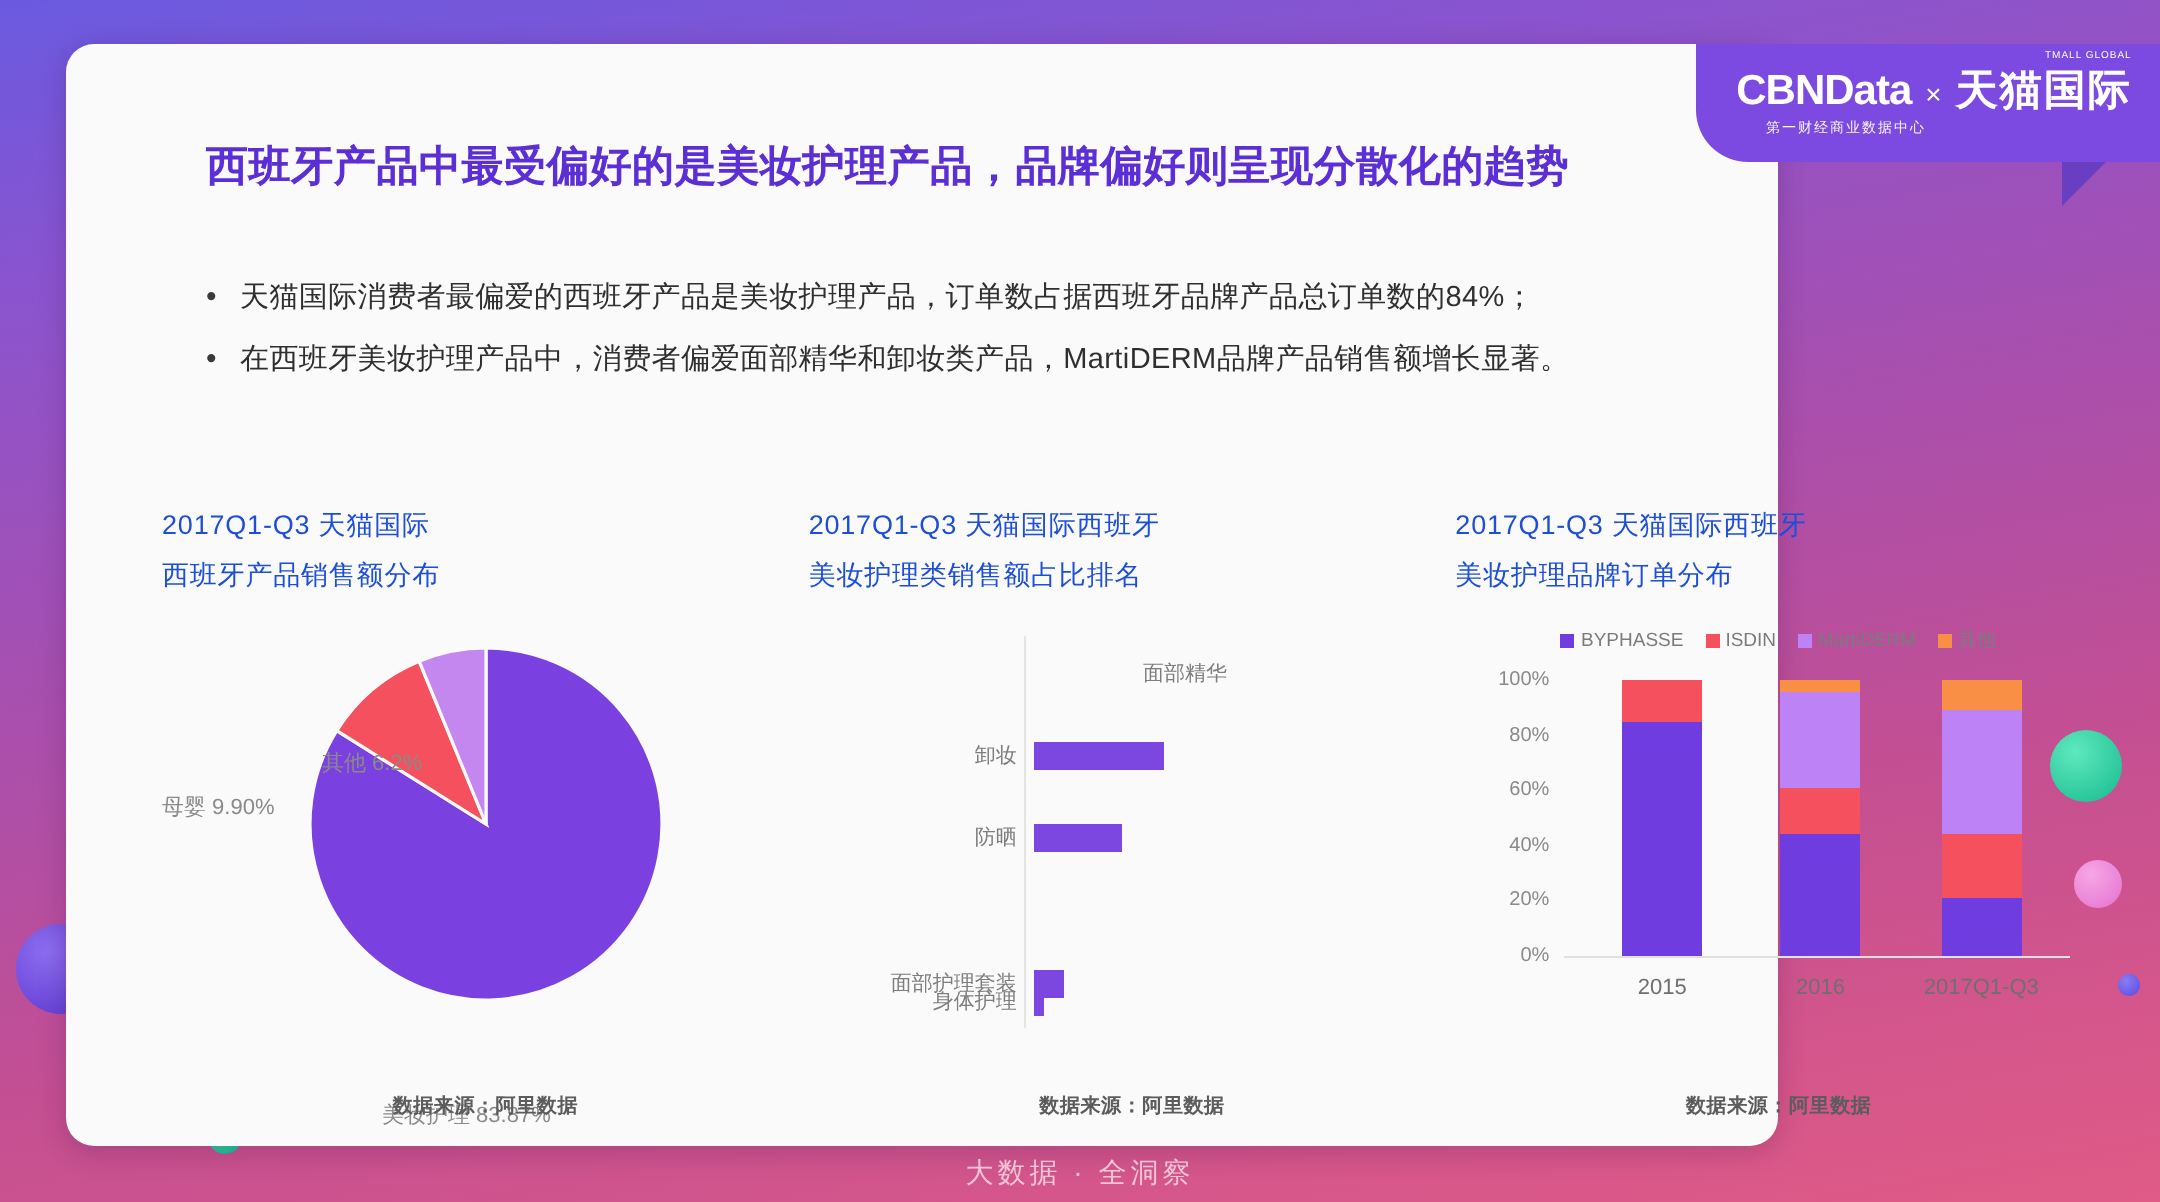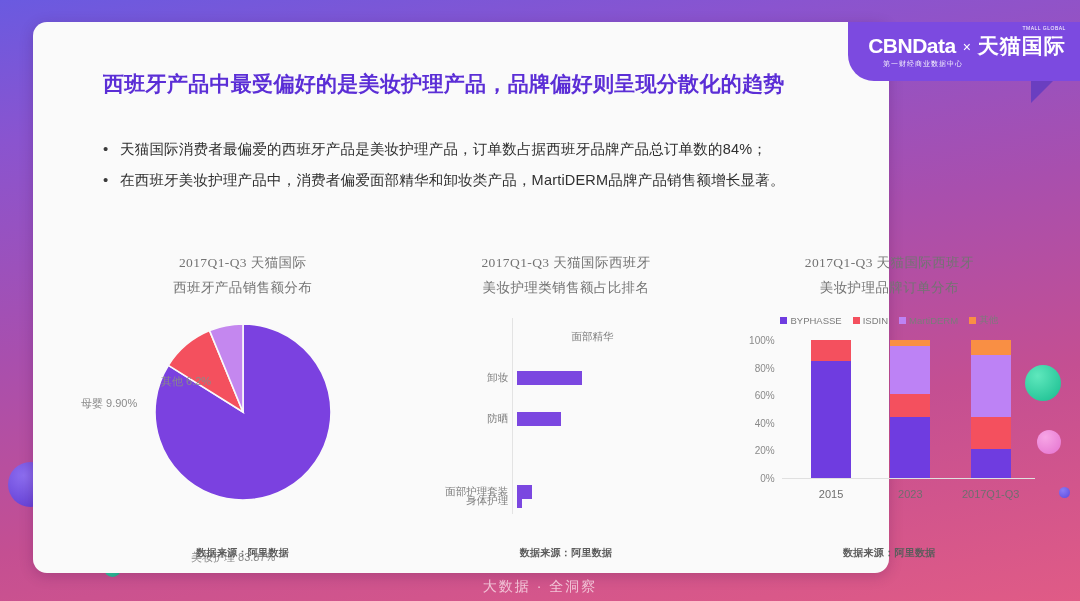--- a/index.html
+++ b/index.html
@@ -46,21 +46,21 @@
 
   
   .bullets{position:absolute;left:70px;top:116px;width:930px;}
   .bullet{display:flex;align-items:flex-start;margin-bottom:9px;}
   .bullet-dot{color:#3a3a3a;font-size:15px;line-height:22px;width:17px;flex:0 0 17px;}
   .bullet-text{color:#2f2f2f;font-size:14.5px;line-height:22px;letter-spacing:.2px;}
 
   
   .panels{position:absolute;left:48px;top:228px;width:970px;height:310px;display:flex;}
   .panel{flex:1;position:relative;}
-  .panel-title{text-align:center;color:#737373;font-size:13.5px;line-height:25px;letter-spacing:.4px;font-family:Liberation Serif, serif;}
+  .panel-title{color:#1d4ed8;font-size:13.5px;line-height:25px;letter-spacing:.4px;}
   .panel-source{position:absolute;bottom:0;width:100%;text-align:center;
     color:#5c5c5c;font-size:10px;font-weight:bold;letter-spacing:.3px;}
 
   
   .pie-wrap{position:absolute;left:0;top:62px;width:100%;height:200px;}
   .pie-svg{display:block;margin:0 auto;}
   .pie-lbl{position:absolute;color:#8a8a8a;font-size:11px;white-space:nowrap;}
   .lbl-other{left:80px;top:62px;}
   .lbl-baby{left:0px;top:84px;}
   .lbl-beauty{left:110px;top:238px;}
@@ -195,21 +195,21 @@
               <div class="sb-seg" style="height: 117.3px; background: rgb(111, 60, 224);"></div>
               <div class="sb-seg" style="height: 20.7px; background: rgb(244, 80, 94);"></div>
             </div>
             <div class="sb-xlabel" style="left: 20%;">2015</div>
             <div class="sb-col" style="left: calc(52% - 20px); height: 138px;">
               <div class="sb-seg" style="height: 60.72px; background: rgb(111, 60, 224);"></div>
               <div class="sb-seg" style="height: 23.46px; background: rgb(244, 80, 94);"></div>
               <div class="sb-seg" style="height: 48.3px; background: rgb(189, 130, 245);"></div>
               <div class="sb-seg" style="height: 5.52px; background: rgb(249, 143, 68);"></div>
             </div>
-            <div class="sb-xlabel" style="left: 52%;">2023</div>
+            <div class="sb-xlabel" style="left: 52%;">2016</div>
             <div class="sb-col" style="left: calc(84.5% - 20px); height: 138px;">
               <div class="sb-seg" style="height: 28.98px; background: rgb(111, 60, 224);"></div>
               <div class="sb-seg" style="height: 31.74px; background: rgb(244, 80, 94);"></div>
               <div class="sb-seg" style="height: 62.1px; background: rgb(189, 130, 245);"></div>
               <div class="sb-seg" style="height: 15.18px; background: rgb(249, 143, 68);"></div>
             </div>
             <div class="sb-xlabel" style="left: 84.5%;">2017Q1-Q3</div>
           </div>
         <div class="sb-baseline"></div>
       </div>

